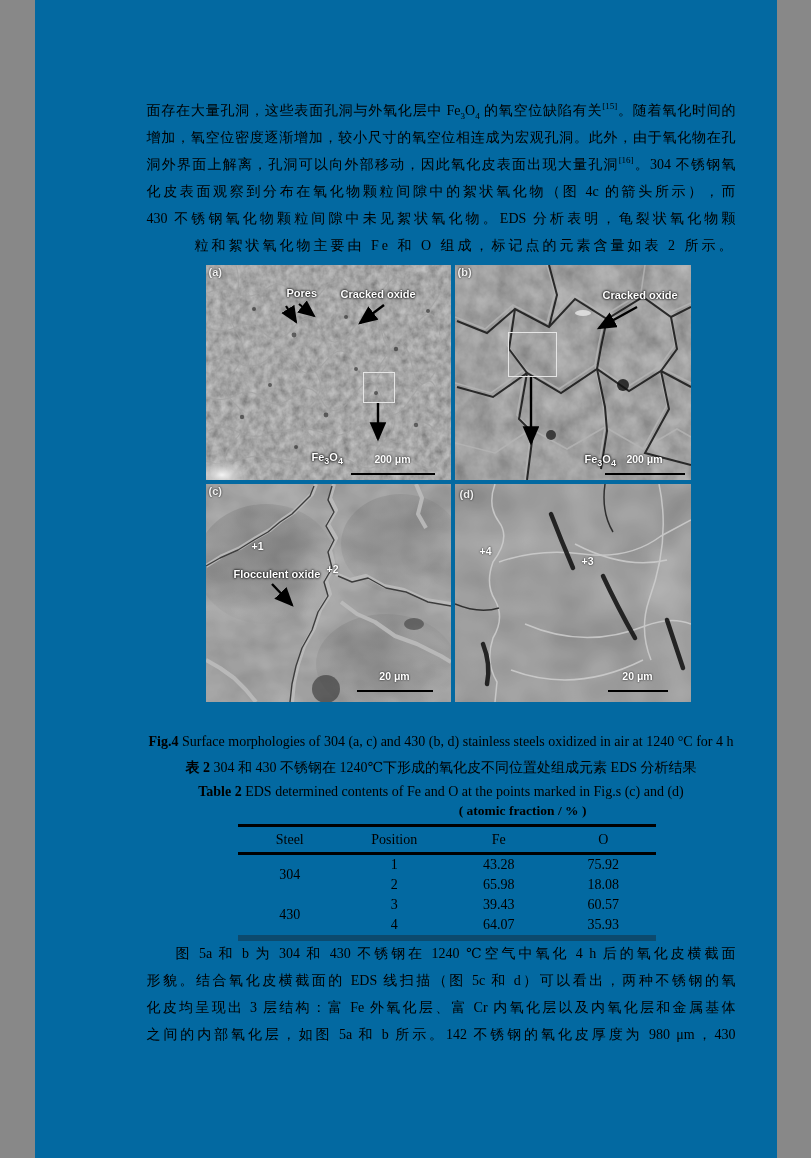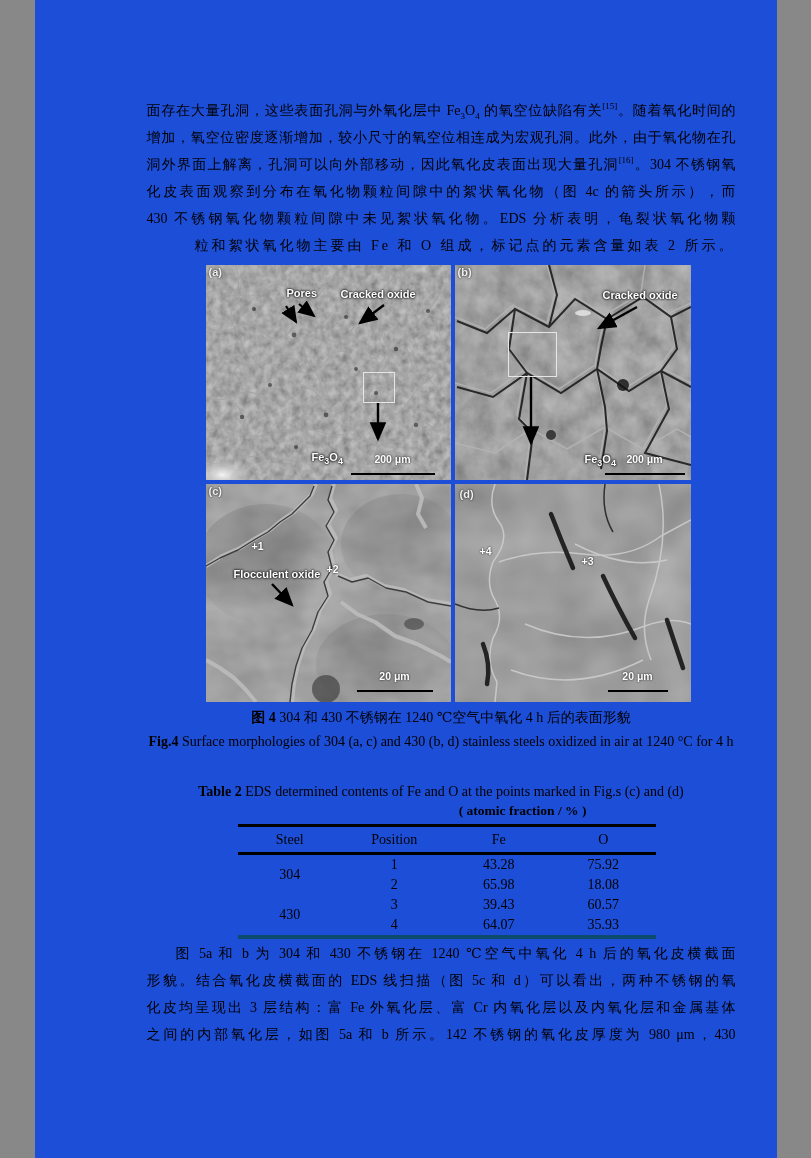--- a/index.html
+++ b/index.html
@@ -1,16 +1,16 @@
 <!DOCTYPE html>
 <html><head>
 <meta charset="utf-8">
 <style>
   html,body{margin:0;padding:0;background:#888;}
-  .page{position:relative;width:742px;height:1158px;background:#1d4ed8;margin:0 auto;
+  .page{position:relative;width:742px;height:1158px;background:#0369a1;margin:0 auto;
         font-family:"Liberation Serif","DejaVu Serif",serif;color:#000;overflow:hidden;}
 
   
   .para{position:absolute;width:589px;font-size:14px;line-height:27px;}
   .jline{text-align:justify;text-align-last:justify;text-justify:inter-character;height:27px;}
   .lline{text-align:right;letter-spacing:3px;height:27px;}
   .indent2{text-indent:29px;}
   sup.ref{font-size:9px;vertical-align:super;line-height:0;letter-spacing:0;}
   sub.chem{font-size:9px;vertical-align:sub;line-height:0;letter-spacing:0;}
 
@@ -35,21 +35,21 @@
   .cap b{font-weight:bold;}
   .unitnote{position:absolute;right:190px;top:803px;font-size:13.5px;font-weight:bold;}
 
   
   .eds{position:absolute;left:203px;top:824px;width:418px;border-collapse:collapse;
        font-size:14px;}
   .eds th,.eds td{border:none;text-align:center;font-weight:normal;padding:0;}
   .eds thead th{height:25px;}
   .eds tbody td{height:20px;}
   .eds thead{border-top:3px solid #000;border-bottom:3px solid #000;}
-  .eds tbody{border-bottom:4px solid #0c4a6e;}
+  .eds tbody{border-bottom:6px solid #0c4a6e;}
   .c1{width:25%;} .c2{width:25%;} .c3{width:25%;} .c4{width:25%;}
 </style>
 </head>
 <body>
 
 <div class="page">
 
   <div class="para" style="left:112px;top:97px;">
     <div class="jline"><span>面存在大量孔洞，这些表面孔洞与外氧化层中 Fe</span><sub class="chem">3</sub><span>O</span><sub class="chem">4</sub><span> 的氧空位缺陷有关</span><sup class="ref">[15]</sup><span>。随着氧化时间的</span></div>
     <div class="jline">增加，氧空位密度逐渐增加，较小尺寸的氧空位相连成为宏观孔洞。此外，由于氧化物在孔</div>
@@ -275,22 +275,22 @@
         </g>
       </svg>
       <span class="plabel" style="left:5px;top:4px;">(d)</span>
       <span class="mark" style="left:25px;top:61px;">+4</span>
       <span class="mark" style="left:127px;top:71px;">+3</span>
       <span class="sctext" style="left:153px;top:186px;width:60px;">20 μm</span>
       <div class="sline" style="left:153px;top:206px;width:60px;"></div>
     </div>
   </div>
 
-  <div class="cap" style="top:709px;"><b>图 4</b><span> 304 和 430 不锈钢在 1240 ℃空气中氧化 4 h 后的表面形貌</span></div>
   <div class="cap" style="top:734px;"><b>Fig.4</b><span> Surface morphologies of 304 (a, c) and 430 (b, d) stainless steels oxidized in air at 1240 °C for 4 h</span></div>
+  <div class="cap" style="top:759px;"><b>表 2</b><span> 304 和 430 不锈钢在 1240℃下形成的氧化皮不同位置处组成元素 EDS 分析结果</span></div>
   <div class="cap" style="top:784px;"><b>Table 2</b><span> EDS determined contents of Fe and O at the points marked in Fig.s (c) and (d)</span></div>
 
   <div class="unitnote">( atomic fraction / % )</div>
 
   <table class="eds">
     <thead>
       <tr>
         <th class="c1">Steel</th>
         <th class="c2">Position</th>
         <th class="c3">Fe</th>

